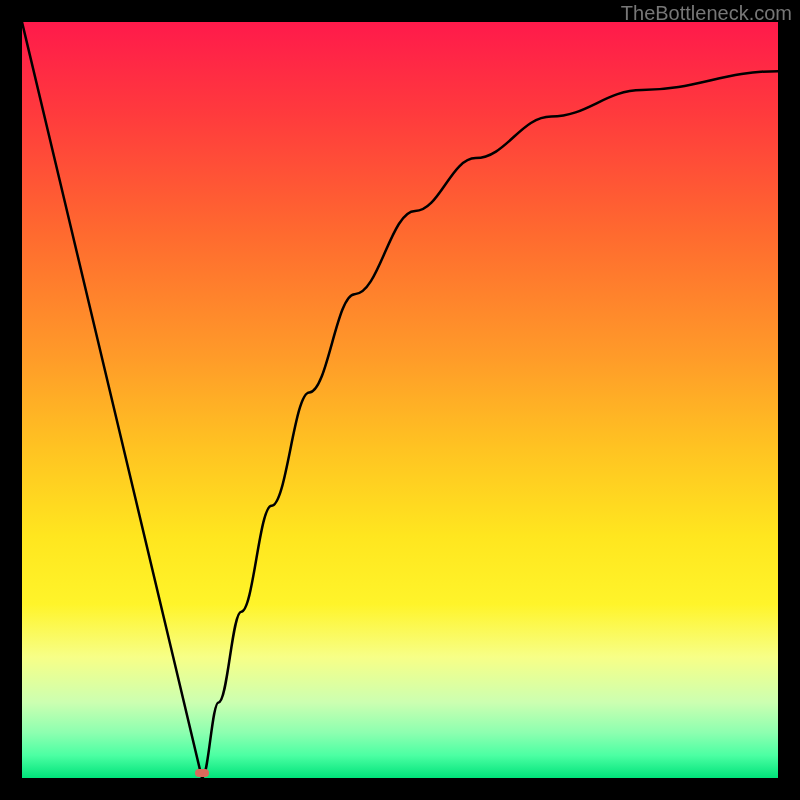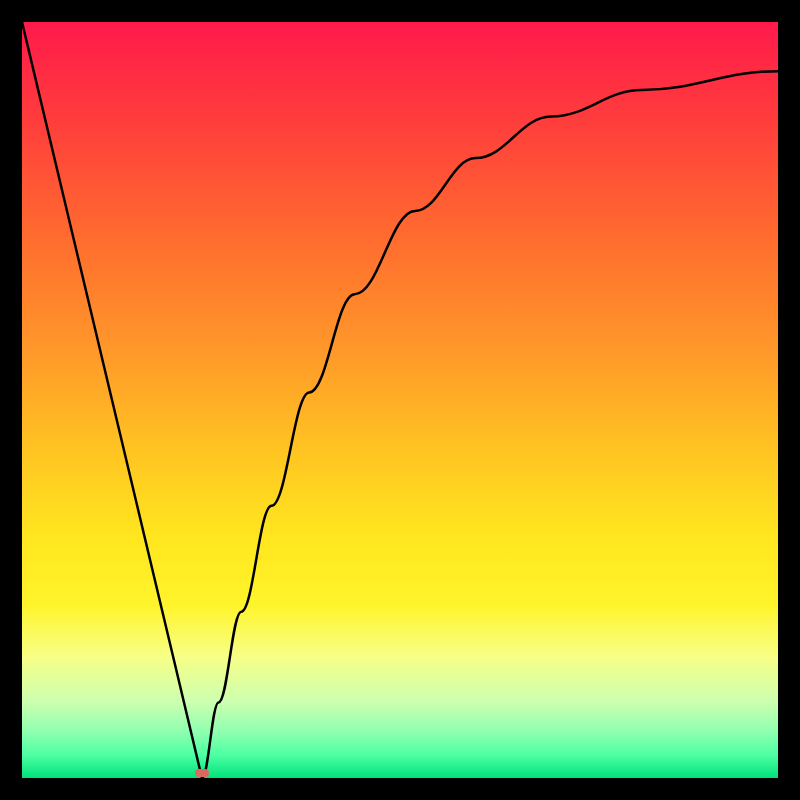--- a/index.html
+++ b/index.html
@@ -61,20 +61,21 @@
     right: 8px;
     color: #777;
     font-family: Arial, Helvetica, sans-serif;
     font-size: 20px;
   }
 </style>
 </head>
 <body>
 
 <div class="container">
+  <div class="attribution">TheBottleneck.com</div>
 
   <div class="plot-area">
     <svg class="curve-svg" viewBox="0 0 756 756" preserveAspectRatio="none">
       <path id="left-path" d="M0.00 0.00 L37.80 158.76 L75.60 317.52 L113.40 476.28 L151.20 635.04 L179.93 756.00 " stroke="#000" stroke-width="2.5" fill="none"></path>
       <path id="right-path" d="M179.93 756.00 C 186.58 756.00, 189.91 680.40, 196.56 680.40 C 205.63 680.40, 210.17 589.68, 219.24 589.68 C 231.34 589.68, 237.38 483.84, 249.48 483.84 C 264.60 483.84, 272.16 370.44, 287.28 370.44 C 305.42 370.44, 314.50 272.16, 332.64 272.16 C 356.83 272.16, 368.93 189.00, 393.12 189.00 C 417.31 189.00, 429.41 136.08, 453.60 136.08 C 483.84 136.08, 498.96 94.50, 529.20 94.50 C 565.49 94.50, 583.63 68.04, 619.92 68.04 C 674.35 68.04, 701.57 49.14, 756.00 49.14" stroke="#000" stroke-width="2.5" fill="none"></path>
     </svg>
     <div id="dip" class="dip-marker" style="left: 179.928px; background: rgb(217, 106, 92);"></div>
   </div>
 </div>
 

